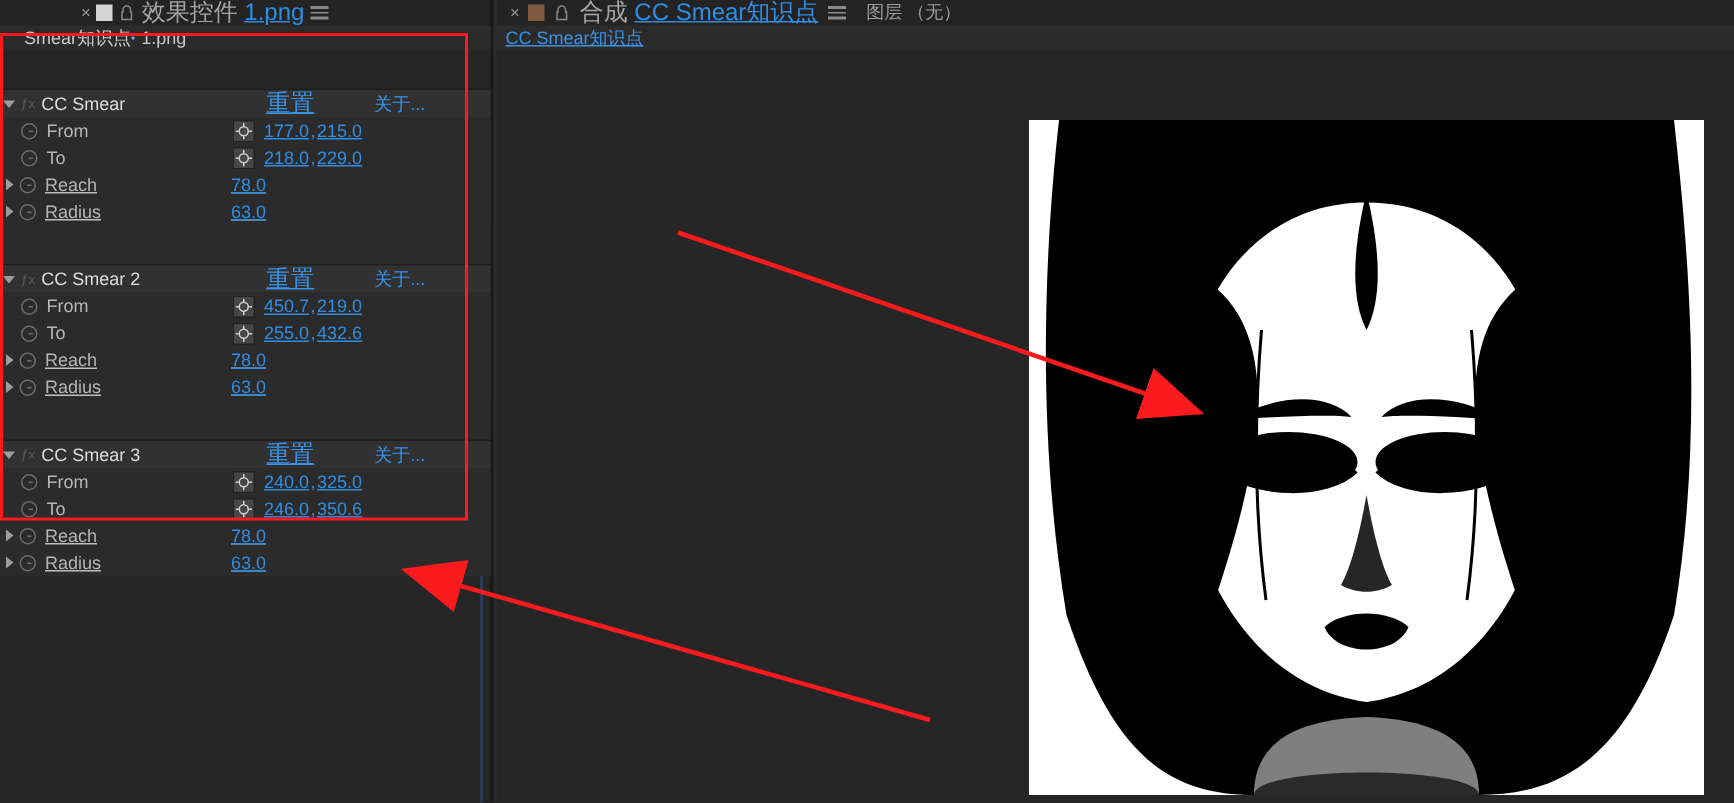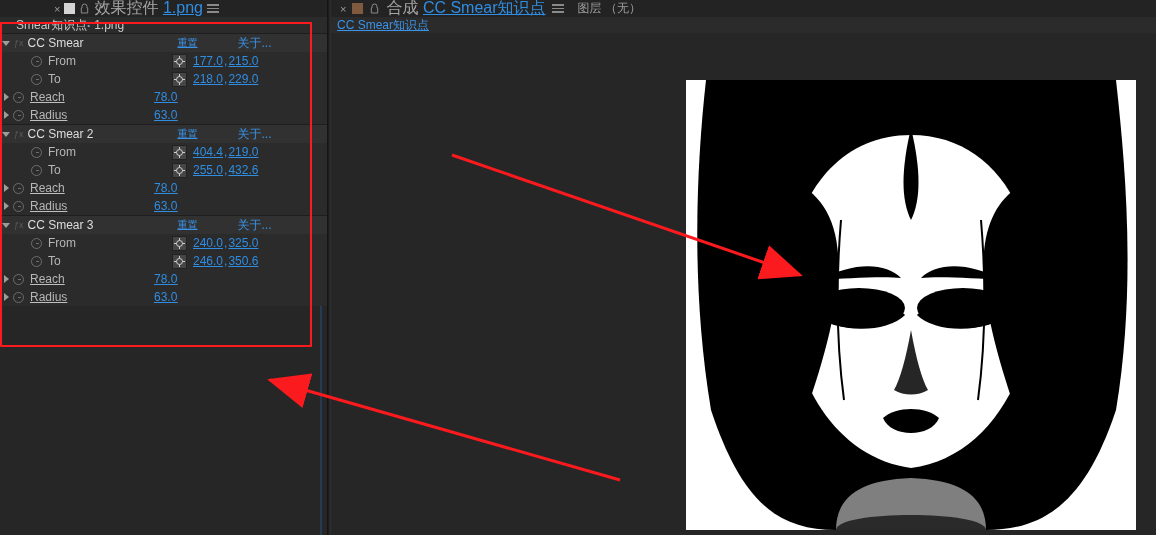--- a/index.html
+++ b/index.html
@@ -44,34 +44,34 @@
     background: #262626;
   }
   .fx-head {
     height: 16px; background: #2b2b2b; color: #c9c9c9; font-size: 12px;
     padding-left: 16px; display: flex; align-items: center;
   }
   .fx-head .dot { color: #7fa7d8; margin: 0 4px 0 0; font-size: 8px; }
   .fx-body { background: #2b2b2b; padding-bottom: 0; }
 
   
-  .effect { border-top: 1px solid #1e1e1e; }
+  .effect { border-top: 1px solid #1e1e1e; margin-top: 26px; }
   .effect-title {
     display: flex; align-items: center; height: 18px;
     background: #313131; padding-left: 2px;
   }
   .tri { width: 0; height: 0; border-top: 4px solid transparent; border-bottom: 4px solid transparent; border-left: 5px solid #9c9c9c; margin-right: 4px; }
   .tri.open { border-left: 4px solid transparent; border-right: 4px solid transparent; border-top: 5px solid #9c9c9c; border-bottom: none; }
   .fx-badge { color: #5a5a5a; font-size: 9px; margin-right: 4px; }
   .eff-name { color: #dcdcdc; font-size: 12px; flex: 0 0 150px; font-weight: 400; }
-  .eff-link { color: #3a93e8; font-size: 10px; text-decoration: underline; margin-right: 40px; }
+  .eff-link { color: #3a93e8; font-size: 16px; text-decoration: underline; margin-right: 40px; }
   .eff-link2 { color: #3a93e8; font-size: 12px; }
 
   .prop {
-    display: flex; align-items: center; height: 18px; padding-left: 31px;
+    display: flex; align-items: center; height: 18px; padding-left: 14px;
     background: #2b2b2b;
   }
   .prop .stopwatch { width: 11px; height: 11px; border: 1px solid #6d6d6d; border-radius: 50%; margin-right: 6px; position: relative; }
   .prop .stopwatch::after { content: ""; position: absolute; width: 3px; height: 1px; background: #6d6d6d; left: 4px; top: 4px; }
   .prop .pname { color: #b6b6b6; font-size: 12px; flex: 0 0 124px; }
   .prop .crosshair {
     width: 15px; height: 15px; background: #464646; border: 1px solid #222;
     display: inline-flex; align-items: center; justify-content: center; margin-right: 6px;
     color: #cfcfcf;
   }
@@ -223,21 +223,21 @@
         <span class="pname">From</span>
         <span class="crosshair">
           <svg width="11" height="11" viewBox="0 0 11 11">
               <circle cx="5.5" cy="5.5" r="3" fill="none" stroke="#cfcfcf"></circle>
               <line x1="5.5" y1="0" x2="5.5" y2="2.5" stroke="#cfcfcf"></line>
               <line x1="5.5" y1="8.5" x2="5.5" y2="11" stroke="#cfcfcf"></line>
               <line x1="0" y1="5.5" x2="2.5" y2="5.5" stroke="#cfcfcf"></line>
               <line x1="8.5" y1="5.5" x2="11" y2="5.5" stroke="#cfcfcf"></line>
             </svg>
         </span>
-        <span class="val">404.4</span>
+        <span class="val">450.7</span>
           <span class="comma">,</span>
           <span class="val">219.0</span>
       </div>
       <div class="prop">
         <span class="stopwatch"></span>
         <span class="pname">To</span>
         <span class="crosshair">
           <svg width="11" height="11" viewBox="0 0 11 11">
               <circle cx="5.5" cy="5.5" r="3" fill="none" stroke="#cfcfcf"></circle>
               <line x1="5.5" y1="0" x2="5.5" y2="2.5" stroke="#cfcfcf"></line>

